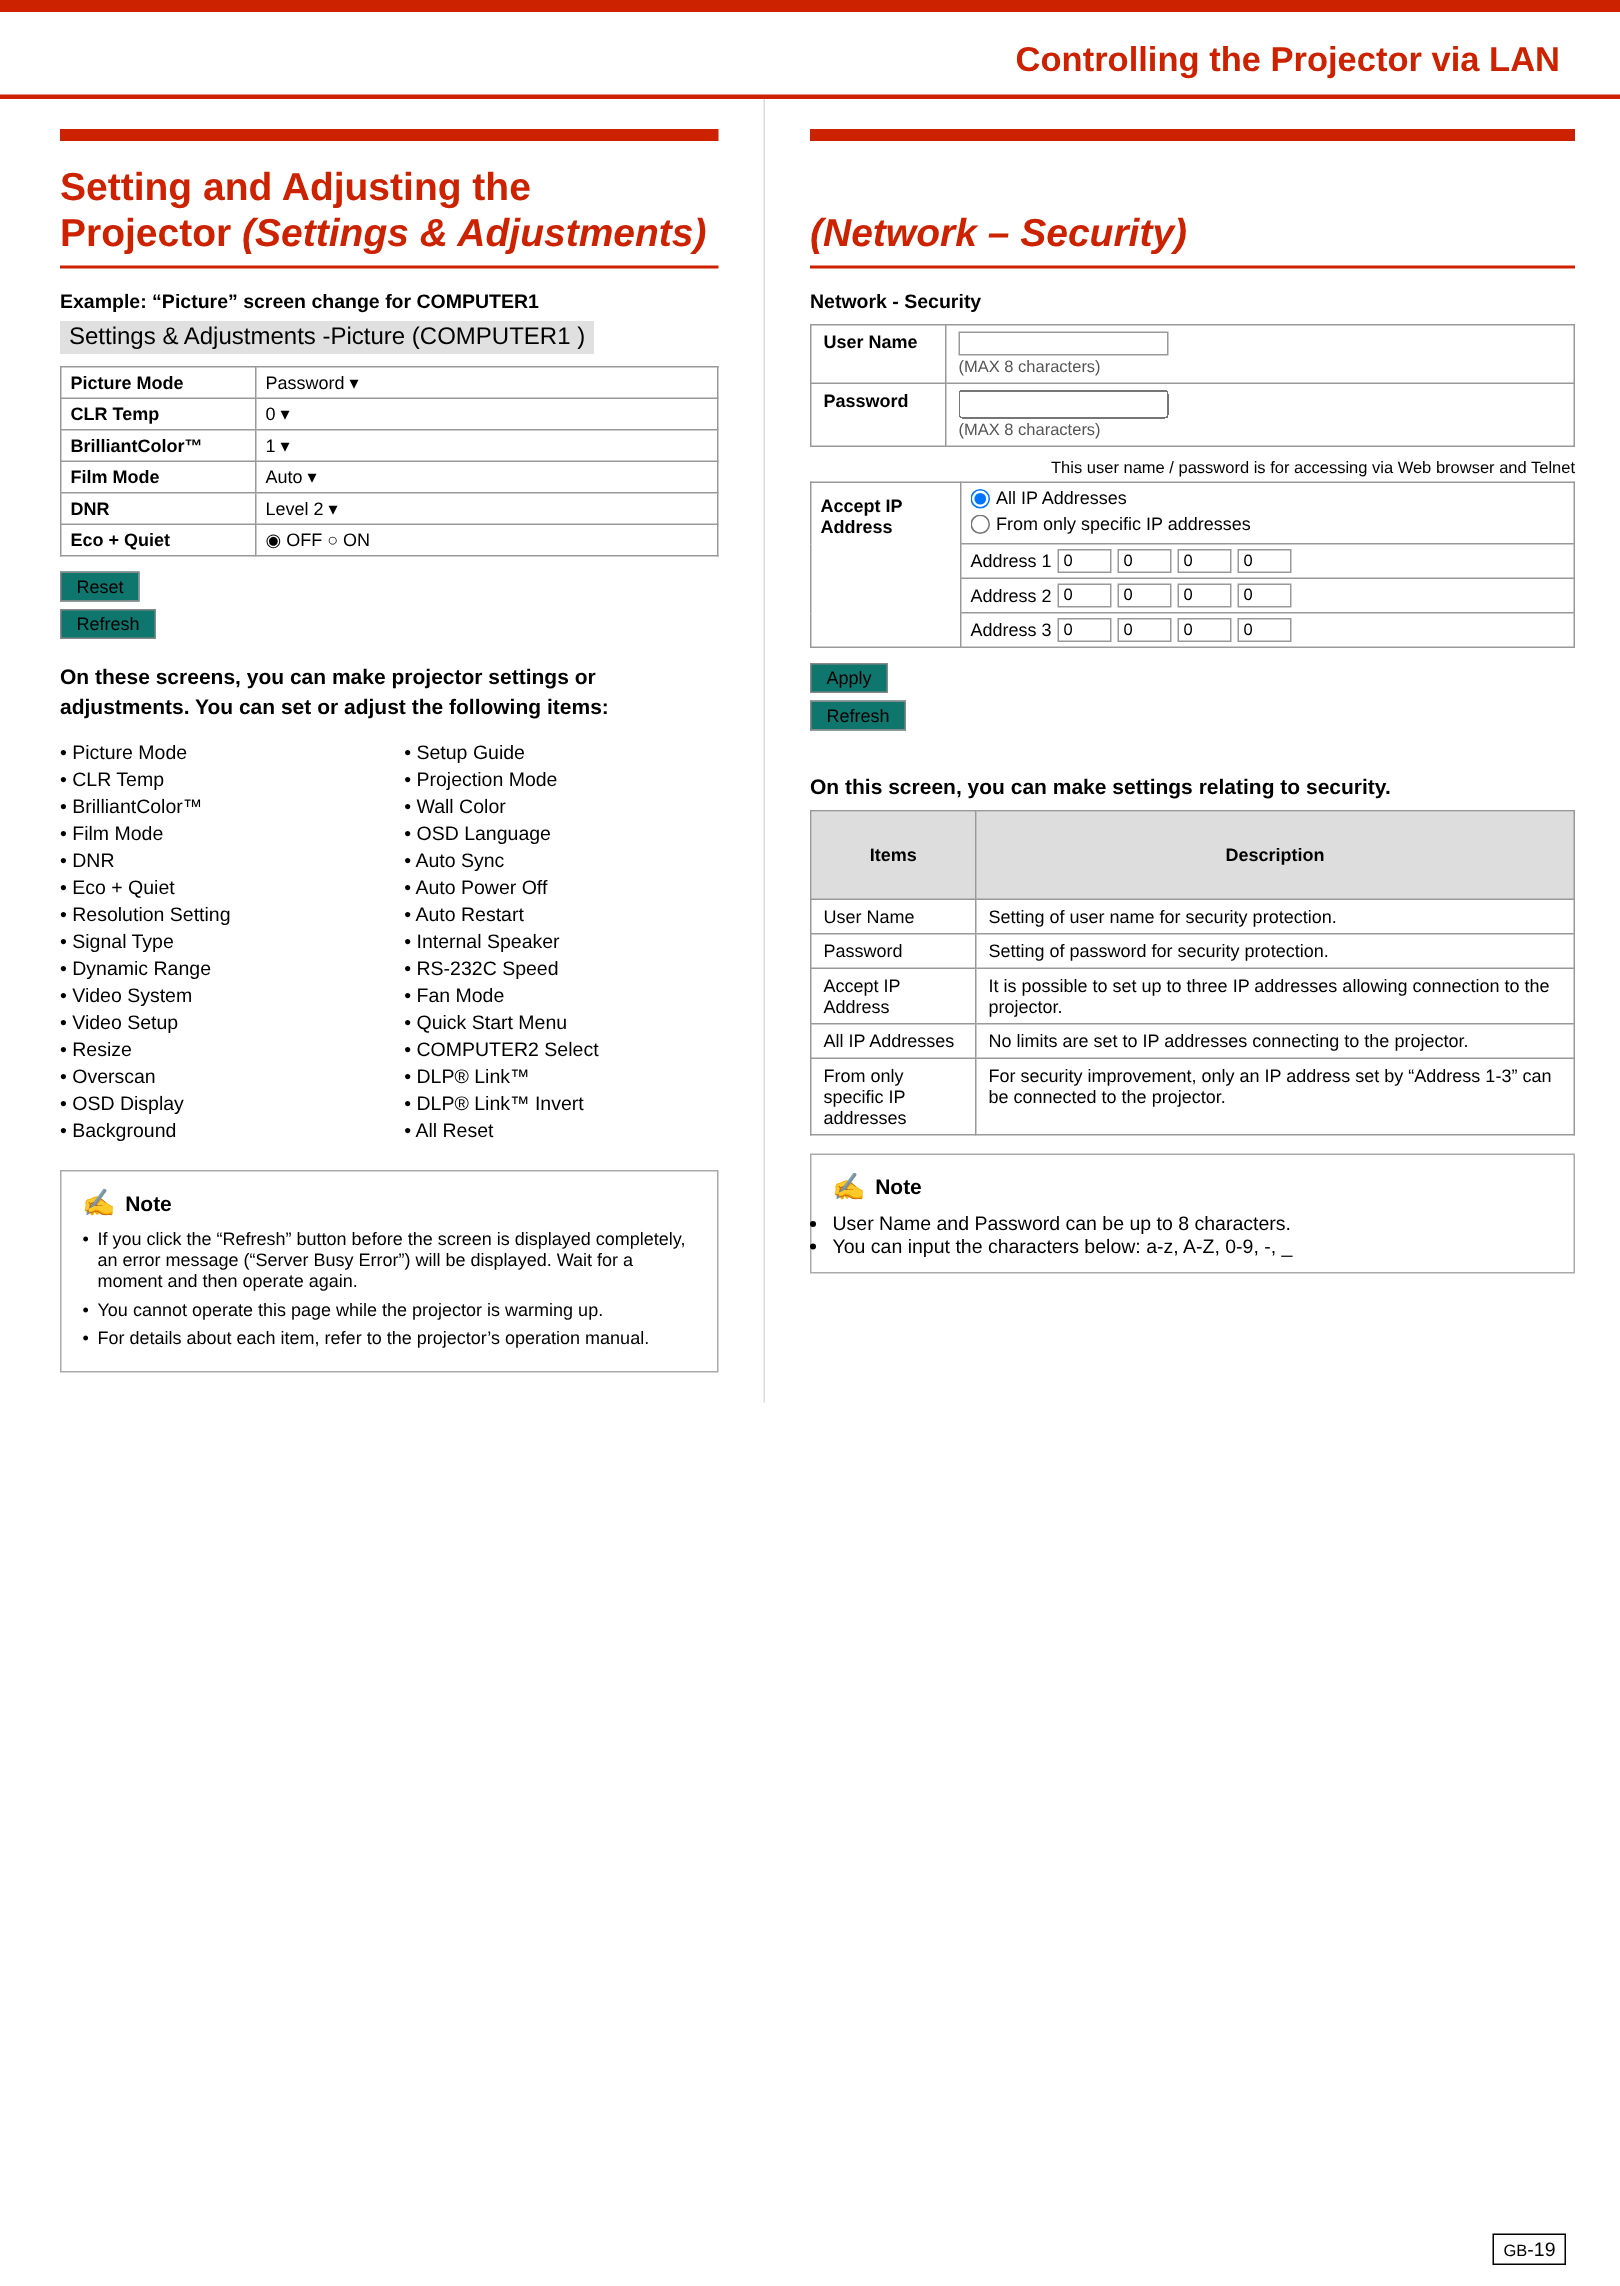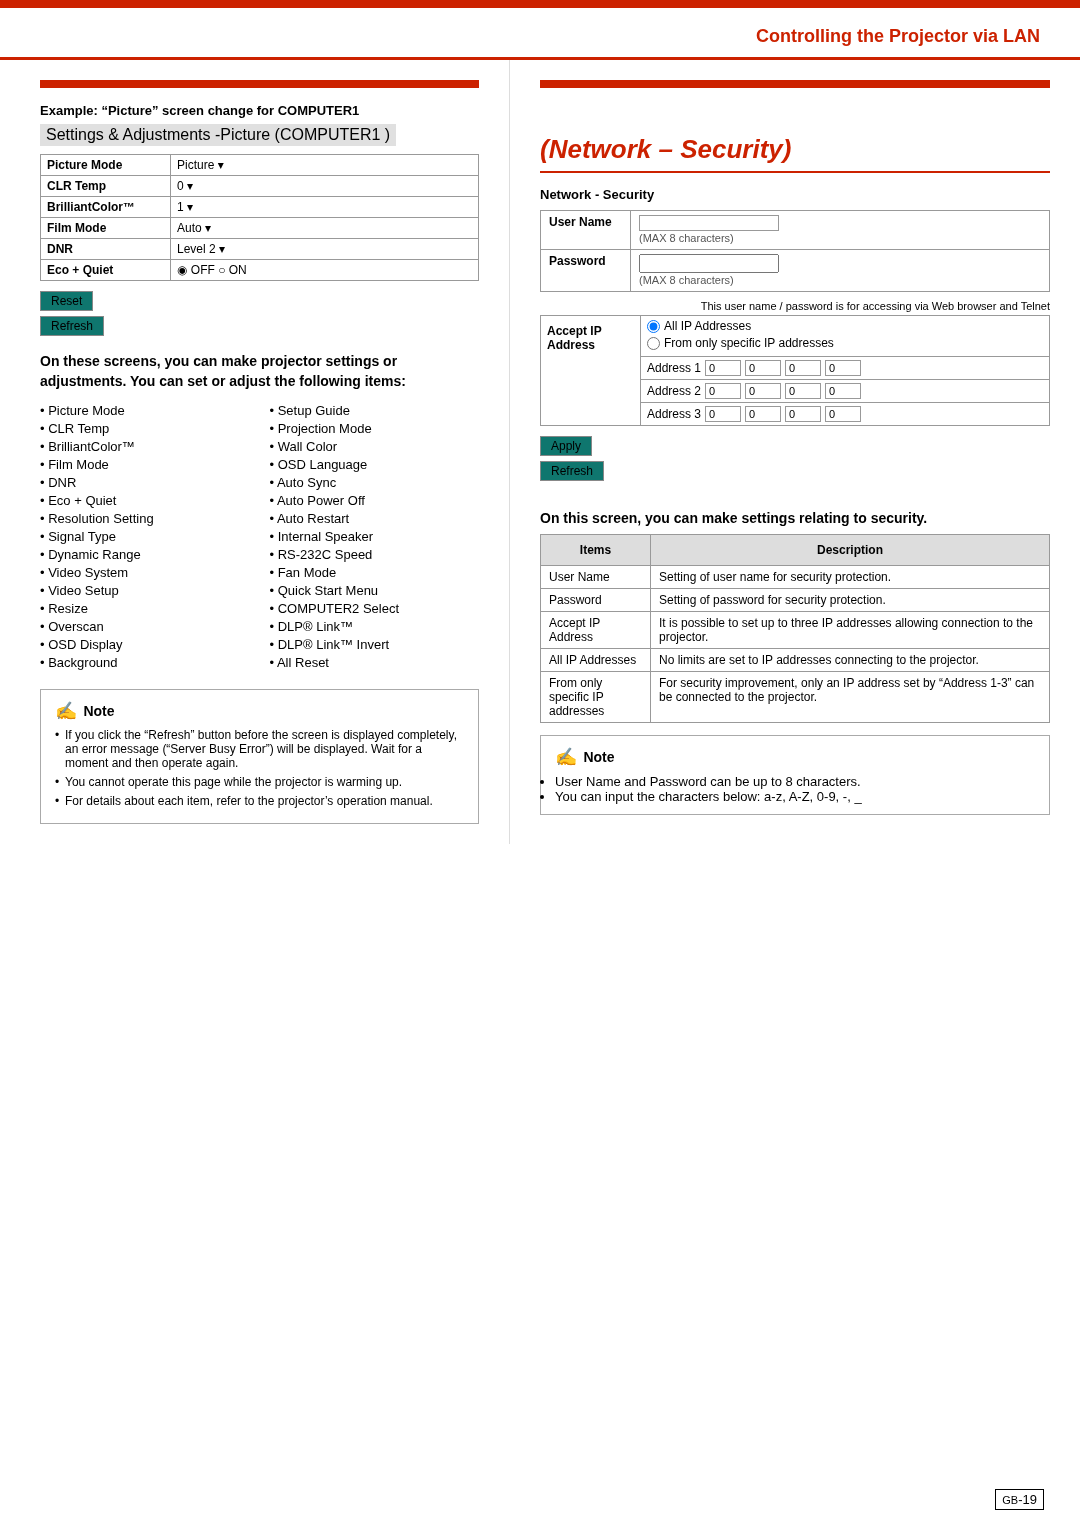--- a/index.html
+++ b/index.html
@@ -13,21 +13,21 @@
       position: relative;
     }
 
     .page-header {
       text-align: right;
       padding: 18px 40px 10px 40px;
       border-bottom: 3px solid #cc2200;
     }
     .page-header-title {
       color: #cc2200;
-      font-size: 18px;
+      font-size: 23px;
       font-weight: bold;
     }
 
     .content-area {
       display: flex;
       padding: 0 0 30px 0;
     }
 
     
     .left-col {
@@ -239,21 +239,21 @@
 
     .desc-table {
       width: 100%;
       border-collapse: collapse;
       font-size: 12px;
       margin-bottom: 12px;
     }
     .desc-table th {
       background: #ddd;
       border: 1px solid #999;
-      padding: 8px 8px;
+      padding: 22px 8px;
       text-align: center;
       font-weight: bold;
     }
     .desc-table td {
       border: 1px solid #999;
       padding: 4px 8px;
       vertical-align: top;
     }
     .desc-table td:first-child {
       width: 110px;
@@ -297,30 +297,35 @@
   <span class="page-header-title">Controlling the Projector via LAN</span>
 </div>
 
 <div class="content-area">
 
   <div class="left-col">
     
     <div class="col-top-bar"></div>
     <br>
 
+    <div class="section-title">
+      <span>Setting and Adjusting the</span><br>
+      <span>Projector</span>
+      <span class="subtitle">(Settings &amp; Adjustments)</span>
+    </div>
 
     <div class="example-heading">Example: “Picture” screen change for COMPUTER1</div>
 
     <div class="screen-label">Settings &amp; Adjustments -Picture (COMPUTER1 )</div>
 
     <table class="settings-table">
       <tbody id="settings-tbody">
       <tr>
             <td>Picture Mode</td>
-            <td>Picture  ▾</td>
+            <td>Password  ▾</td>
           </tr>
           <tr>
             <td>CLR Temp</td>
             <td>0  ▾</td>
           </tr>
           <tr>
             <td>BrilliantColor™</td>
             <td>1  ▾</td>
           </tr>
           <tr>

